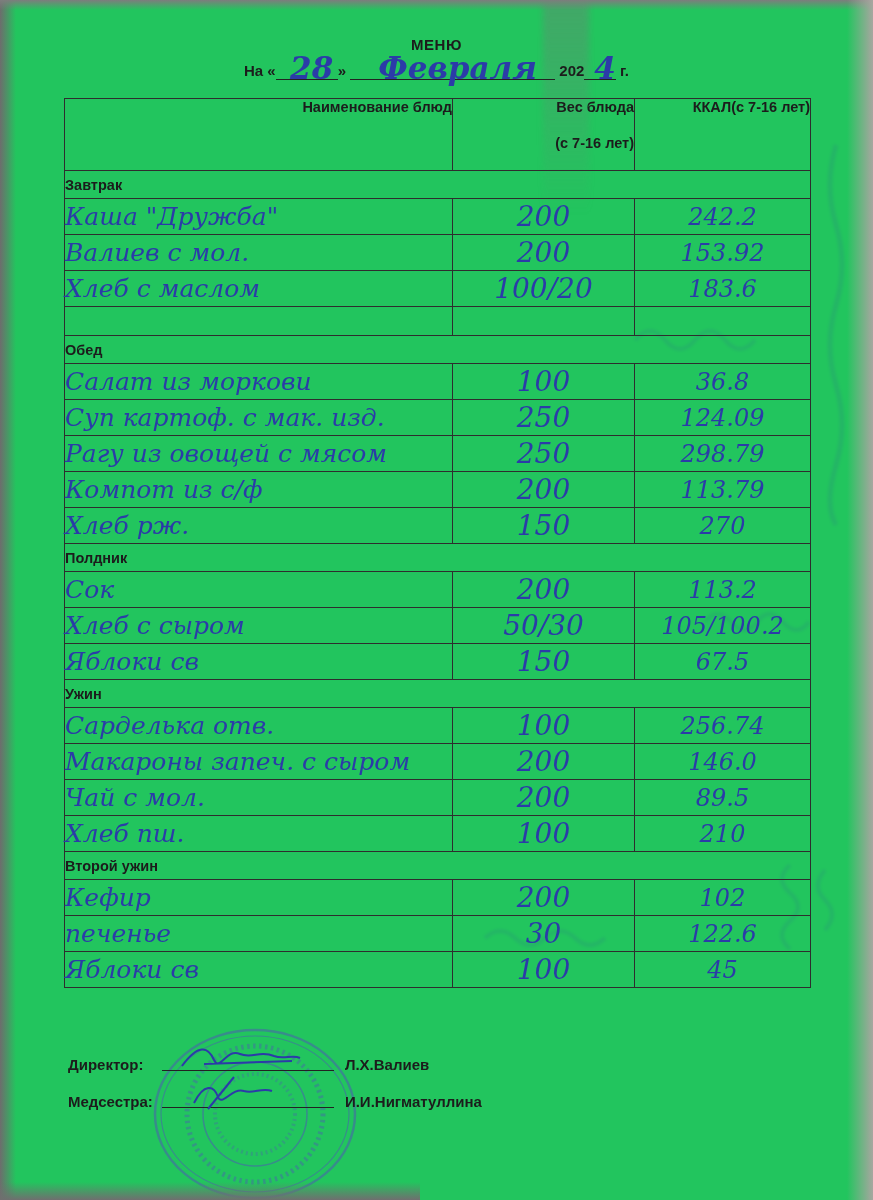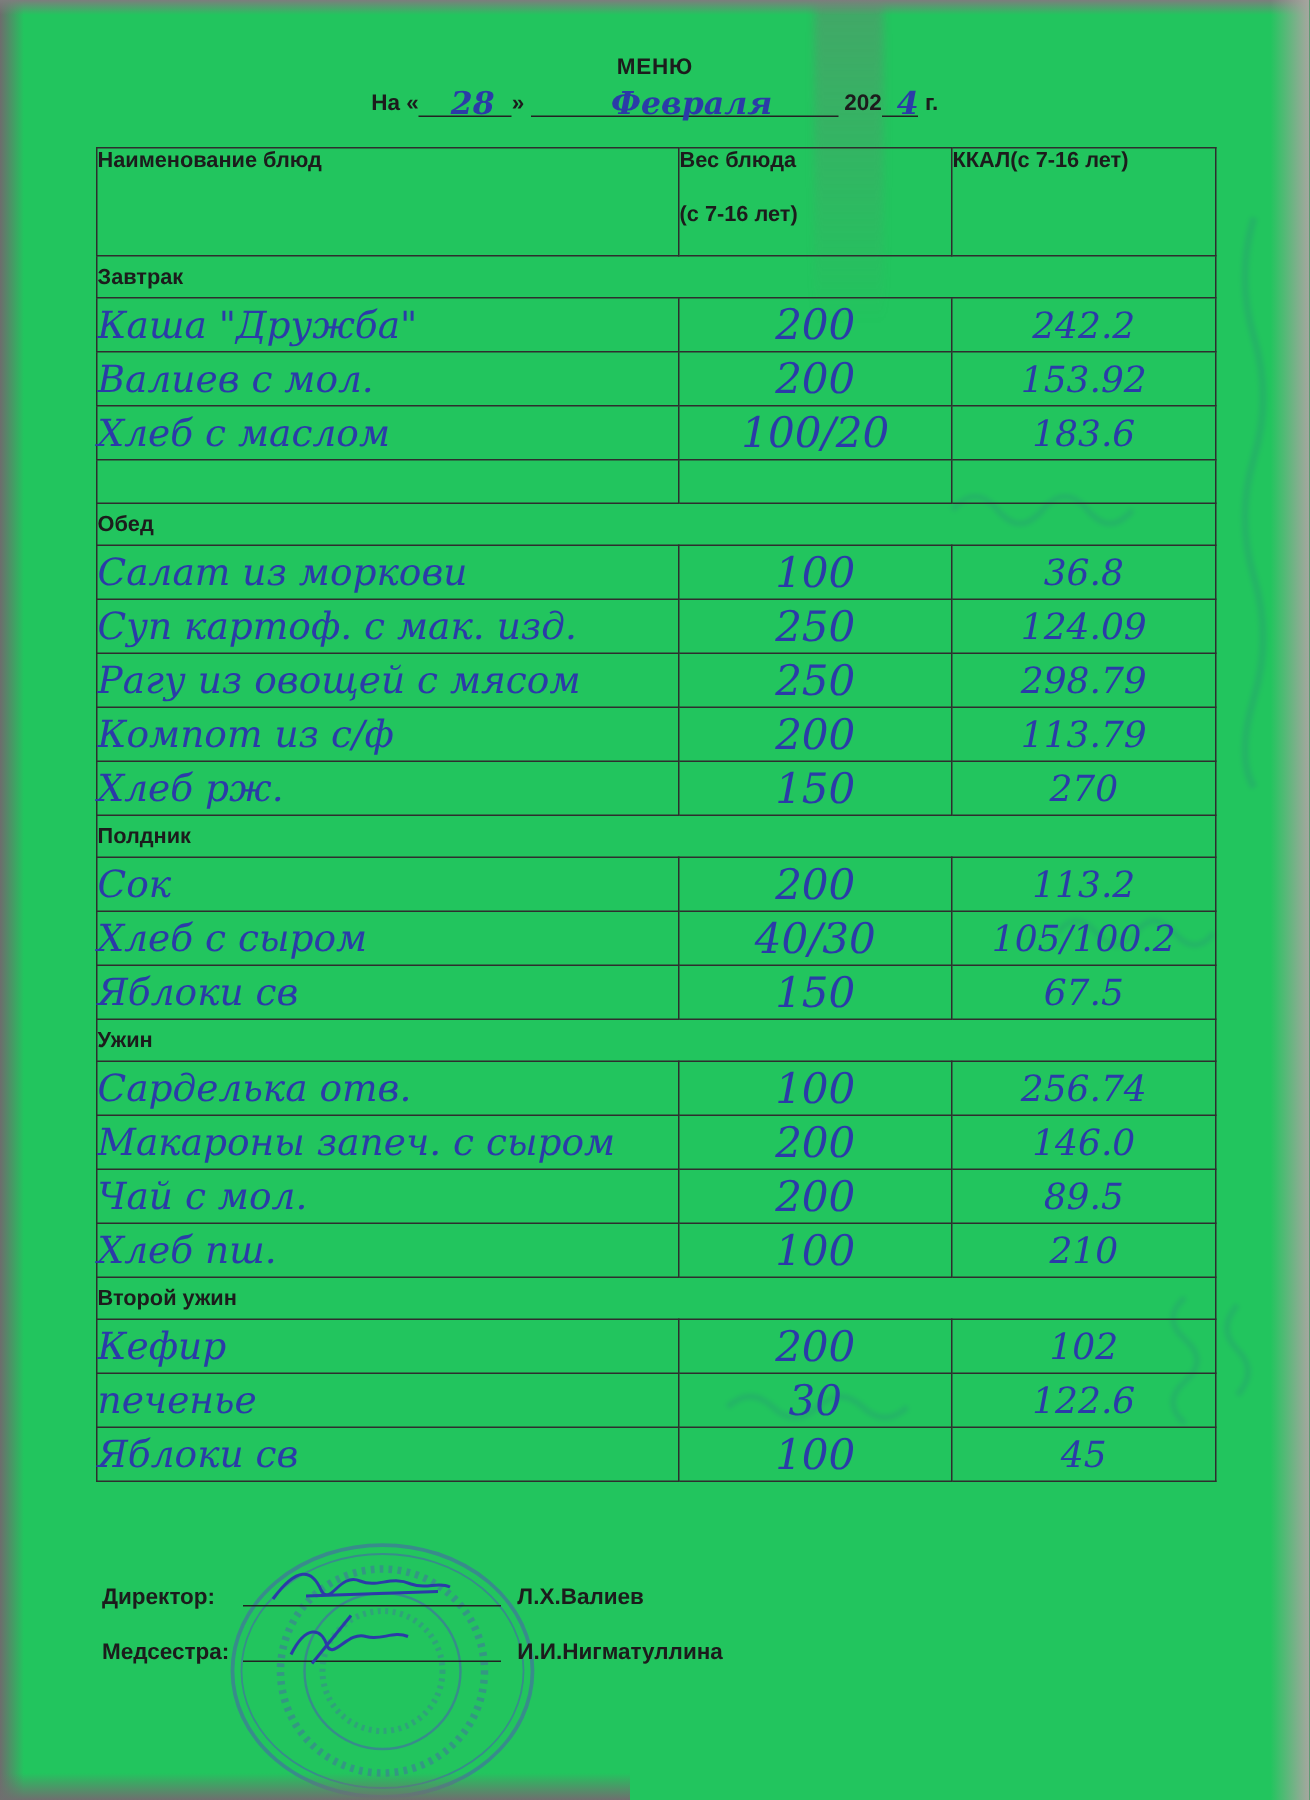--- a/index.html
+++ b/index.html
@@ -23,26 +23,26 @@
   .hw{font-family:"DejaVu Serif",serif;font-style:italic;color:#2b3ba8;}
 
   .title{position:absolute;top:36px;left:0;width:100%;text-align:center;
          font-weight:bold;font-size:15px;letter-spacing:.5px;z-index:2;}
   .date-line{position:absolute;top:60px;left:0;width:100%;text-align:center;
              font-weight:bold;font-size:15px;z-index:2;white-space:nowrap;}
   .u-slot{display:inline-block;border-bottom:1.6px solid #222;text-align:center;vertical-align:baseline;}
   .u-day{min-width:62px;}
   .u-month{min-width:205px;}
   .u-year{min-width:20px;}
-  .date-line .hw{font-size:21px;line-height:10px;position:relative;top:3px;margin-left:10px;}
+  .date-line .hw{font-size:31px;line-height:10px;position:relative;top:3px;margin-left:10px;}
 
   table.menu{position:absolute;left:64px;top:98px;width:746px;border-collapse:collapse;
              table-layout:fixed;z-index:2;}
   table.menu td{border:1.4px solid #2e2e2e;padding:0;}
-  .head-cell{font-weight:bold;font-size:14.5px;text-align:left;vertical-align:top;
+  .head-cell{font-weight:bold;font-size:14.5px;text-align:right;vertical-align:top;
              padding-top:9px;height:72px;box-sizing:border-box;}
   .head-sub{margin-top:20px;font-weight:bold;}
   .section-title{font-weight:bold;font-size:14.5px;text-align:left;height:27px;
                  vertical-align:middle;}
   .row-cell{height:35px;line-height:30px;white-space:nowrap;overflow:visible;}
   .c-name{padding-left:22px;font-size:25px;}
   .c-weight{text-align:center;font-size:28px;}
   .c-kcal{text-align:center;font-size:24px;}
   .spacer-cell{height:28px;}
 
@@ -169,21 +169,21 @@
     <tr>
       <td class="section-title" colspan="3">Полдник</td>
     </tr>
     <tr>
       <td class="row-cell c-name hw">Сок</td>
       <td class="row-cell c-weight hw">200</td>
       <td class="row-cell c-kcal hw">113.2</td>
     </tr>
     <tr>
       <td class="row-cell c-name hw">Хлеб с сыром</td>
-      <td class="row-cell c-weight hw">40/30</td>
+      <td class="row-cell c-weight hw">50/30</td>
       <td class="row-cell c-kcal hw">105/100.2</td>
     </tr>
     <tr>
       <td class="row-cell c-name hw">Яблоки св</td>
       <td class="row-cell c-weight hw">150</td>
       <td class="row-cell c-kcal hw">67.5</td>
     </tr>
 
     <tr>
       <td class="section-title" colspan="3">Ужин</td>

